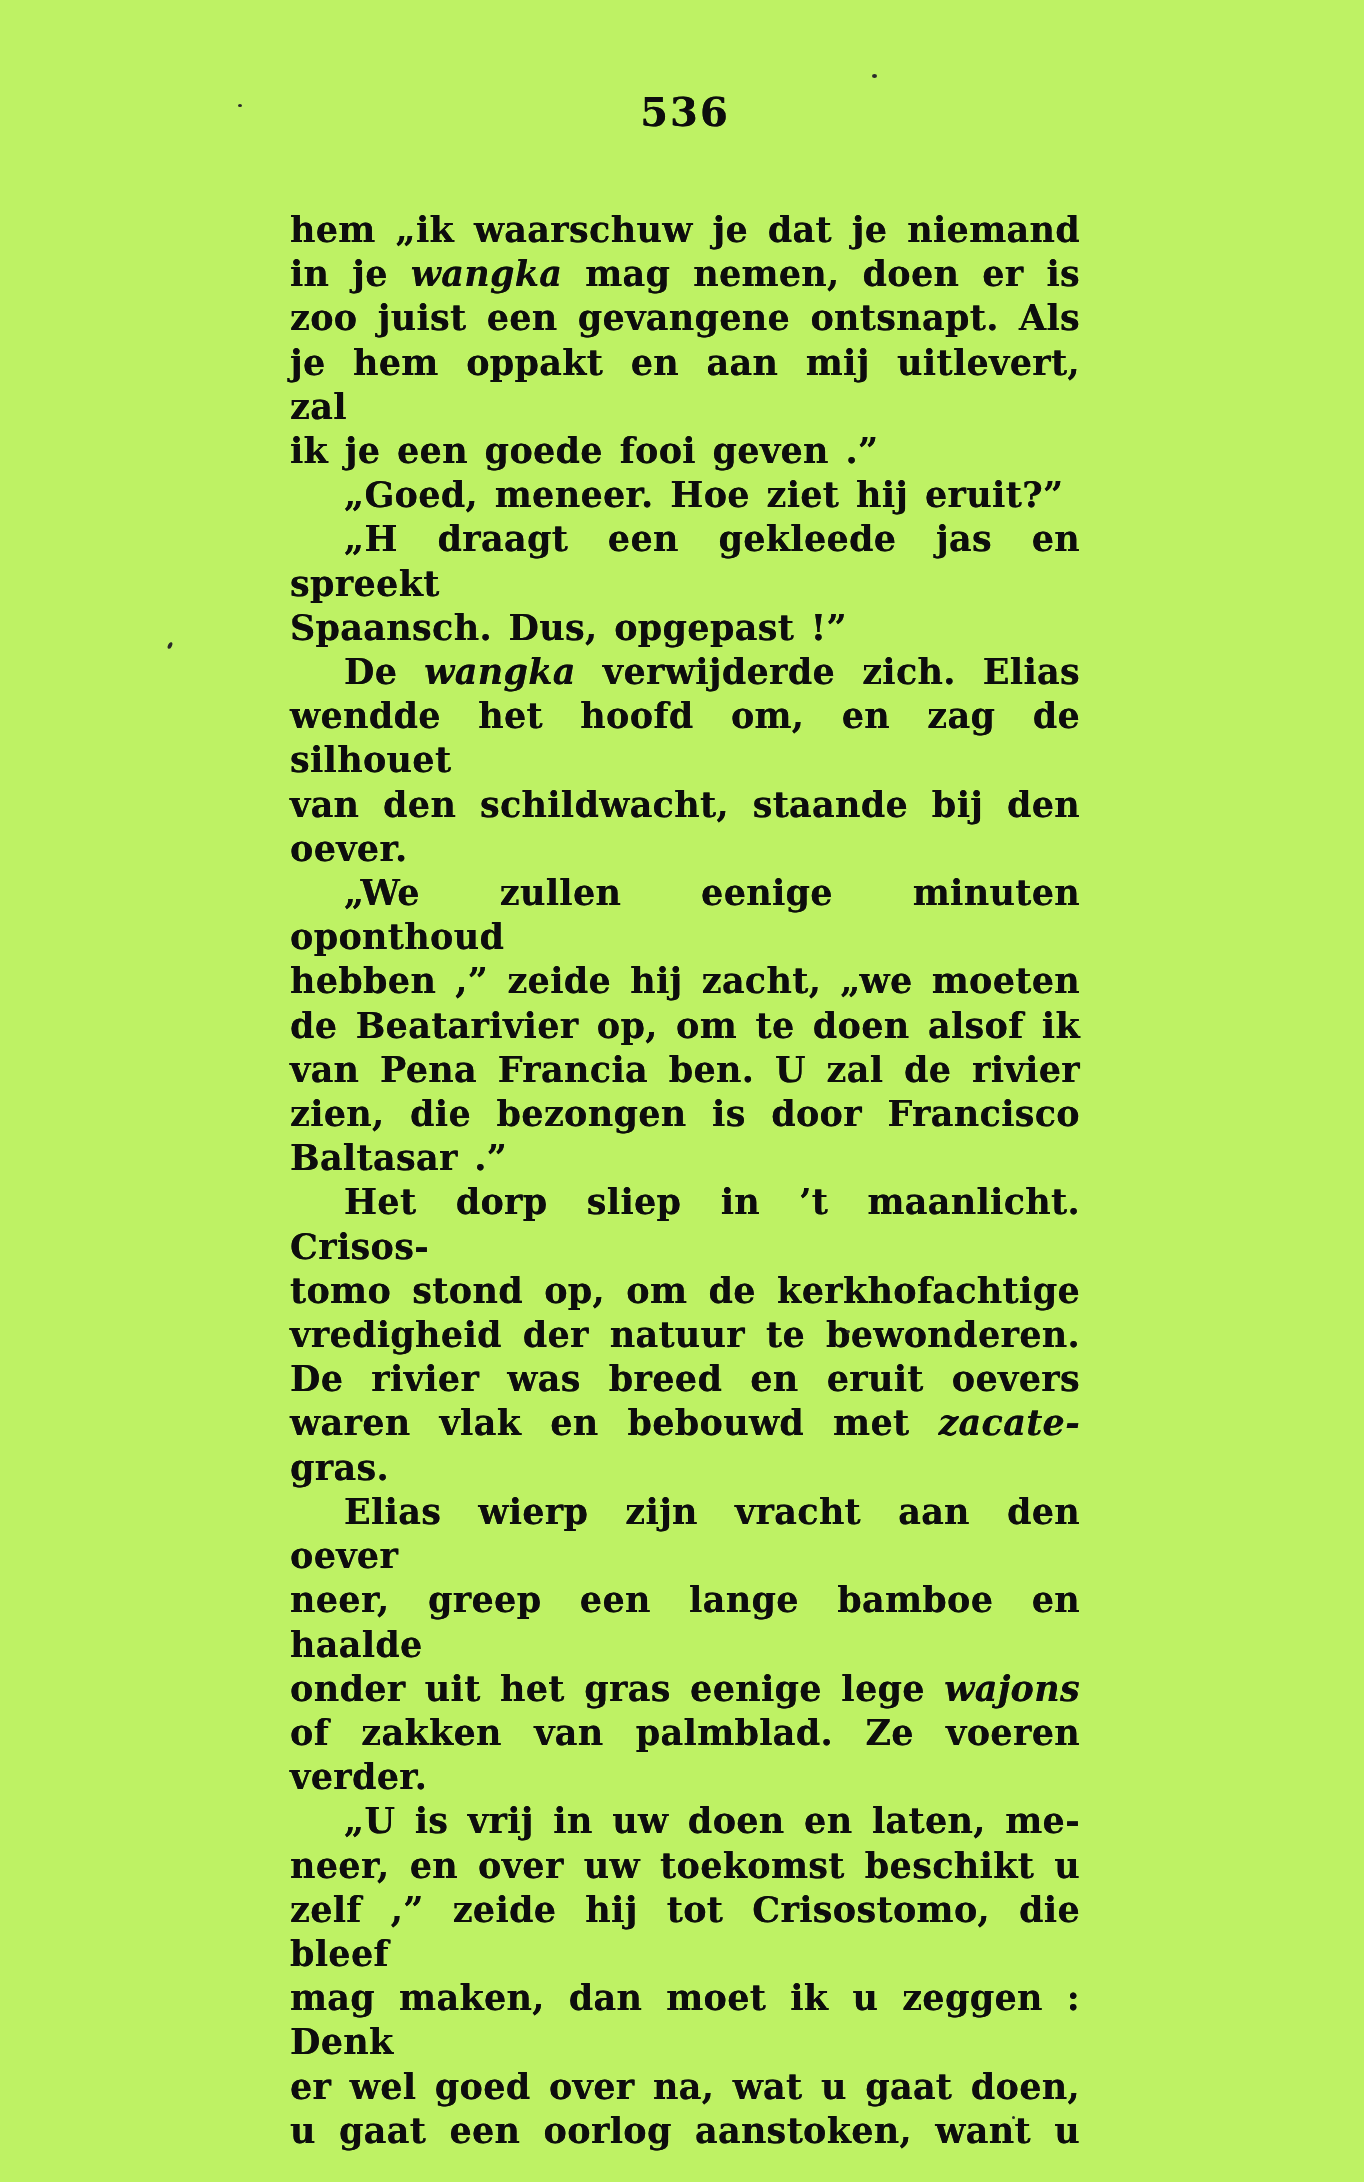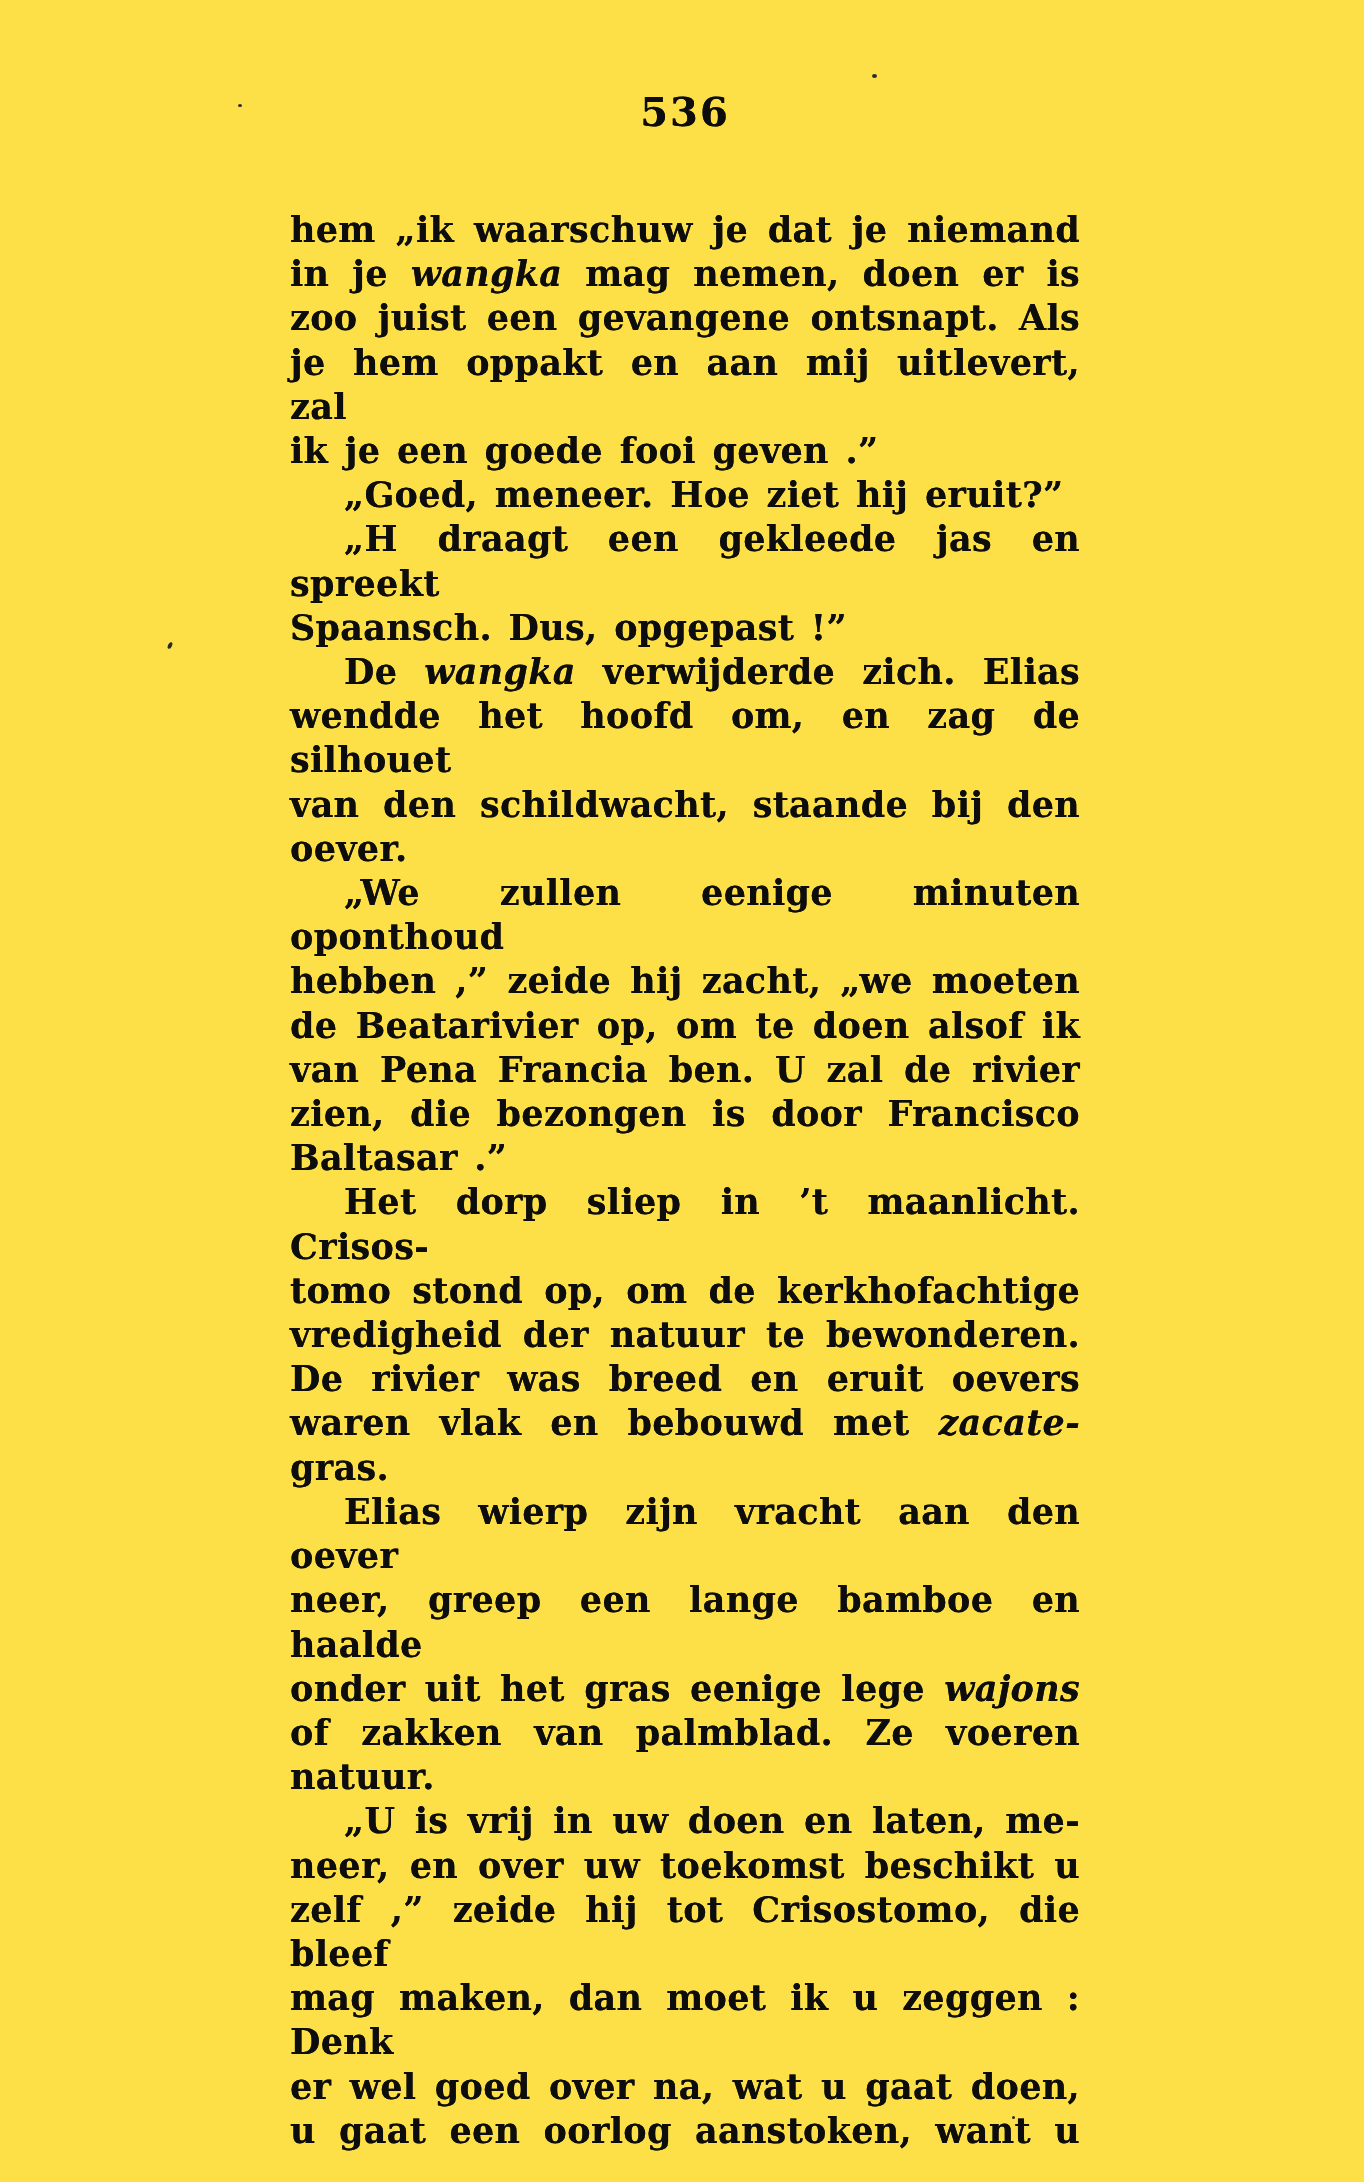--- a/index.html
+++ b/index.html
@@ -4,21 +4,21 @@
 <style>
   html, body {
     margin: 0;
     padding: 0;
     background: #ffffff;
   }
   .page {
     position: relative;
     width: 1364px;
     height: 2182px;
-    background: #fde047;
+    background: #bef264;
     overflow: hidden;
     font-family: "DejaVu Serif", "Liberation Serif", serif;
     color: #0d0d0d;
   }
   .page-number {
     position: absolute;
     left: 290px;
     top: 88px;
     width: 790px;
     text-align: center;
@@ -95,21 +95,21 @@
       <div class="line indent"><span>Het dorp sliep in ’t maanlicht. Crisos-</span></div>
       <div class="line"><span>tomo stond op, om de kerkhofachtige</span></div>
       <div class="line"><span>vredigheid der natuur te bewonderen.</span></div>
       <div class="line"><span>De rivier was breed en eruit oevers</span></div>
       <div class="line"><span>waren vlak en bebouwd met </span><em>zacate-</em></div>
       <div class="line par-end"><span>gras.</span></div>
       <div class="line indent"><span>Elias wierp zijn vracht aan den oever</span></div>
       <div class="line"><span>neer, greep een lange bamboe en haalde</span></div>
       <div class="line"><span>onder uit het gras eenige lege </span><em>wajons</em></div>
       <div class="line"><span>of zakken van palmblad. Ze voeren</span></div>
-      <div class="line par-end"><span>natuur.</span></div>
+      <div class="line par-end"><span>verder.</span></div>
       <div class="line indent"><span>„U is vrij in uw doen en laten, me-</span></div>
       <div class="line"><span>neer, en over uw toekomst beschikt u</span></div>
       <div class="line"><span>zelf ,” zeide hij tot Crisostomo, die bleef</span></div>
       <div class="line"><span>mag maken, dan moet ik u zeggen : Denk</span></div>
       <div class="line"><span>er wel goed over na, wat u gaat doen,</span></div>
       <div class="line"><span>u gaat een oorlog aanstoken, want u</span></div>
     </div>
 
   <div class="speck s1"></div>
   <div class="speck s2"></div>

